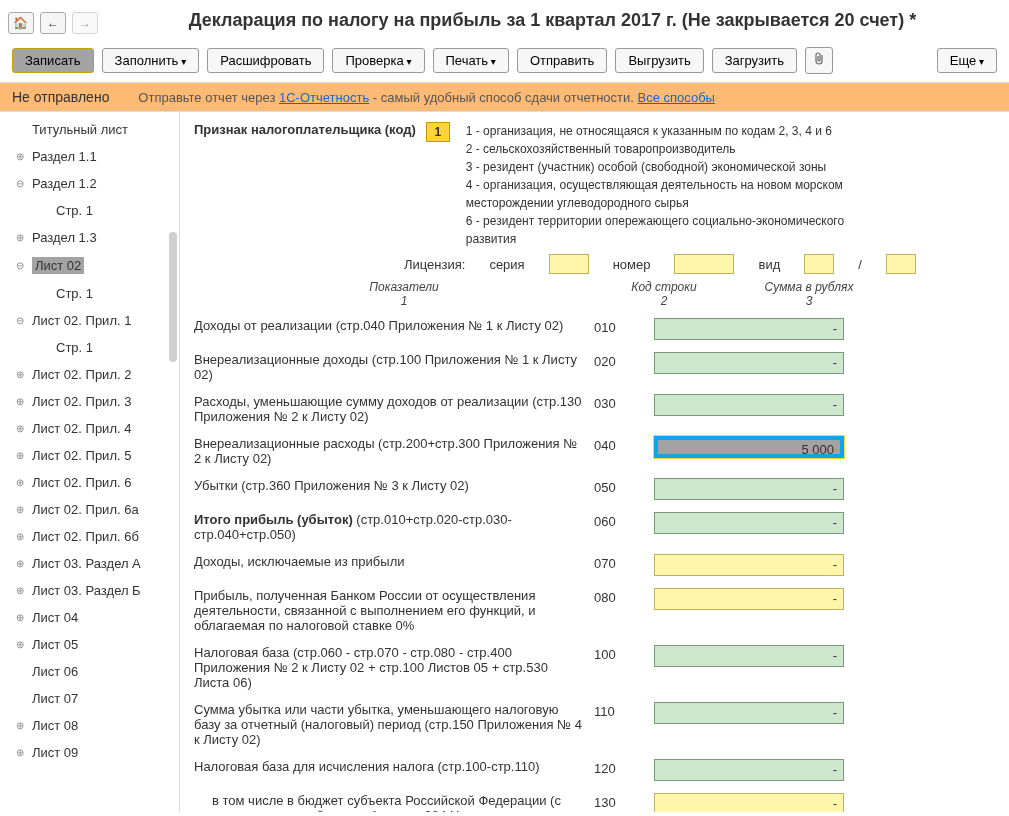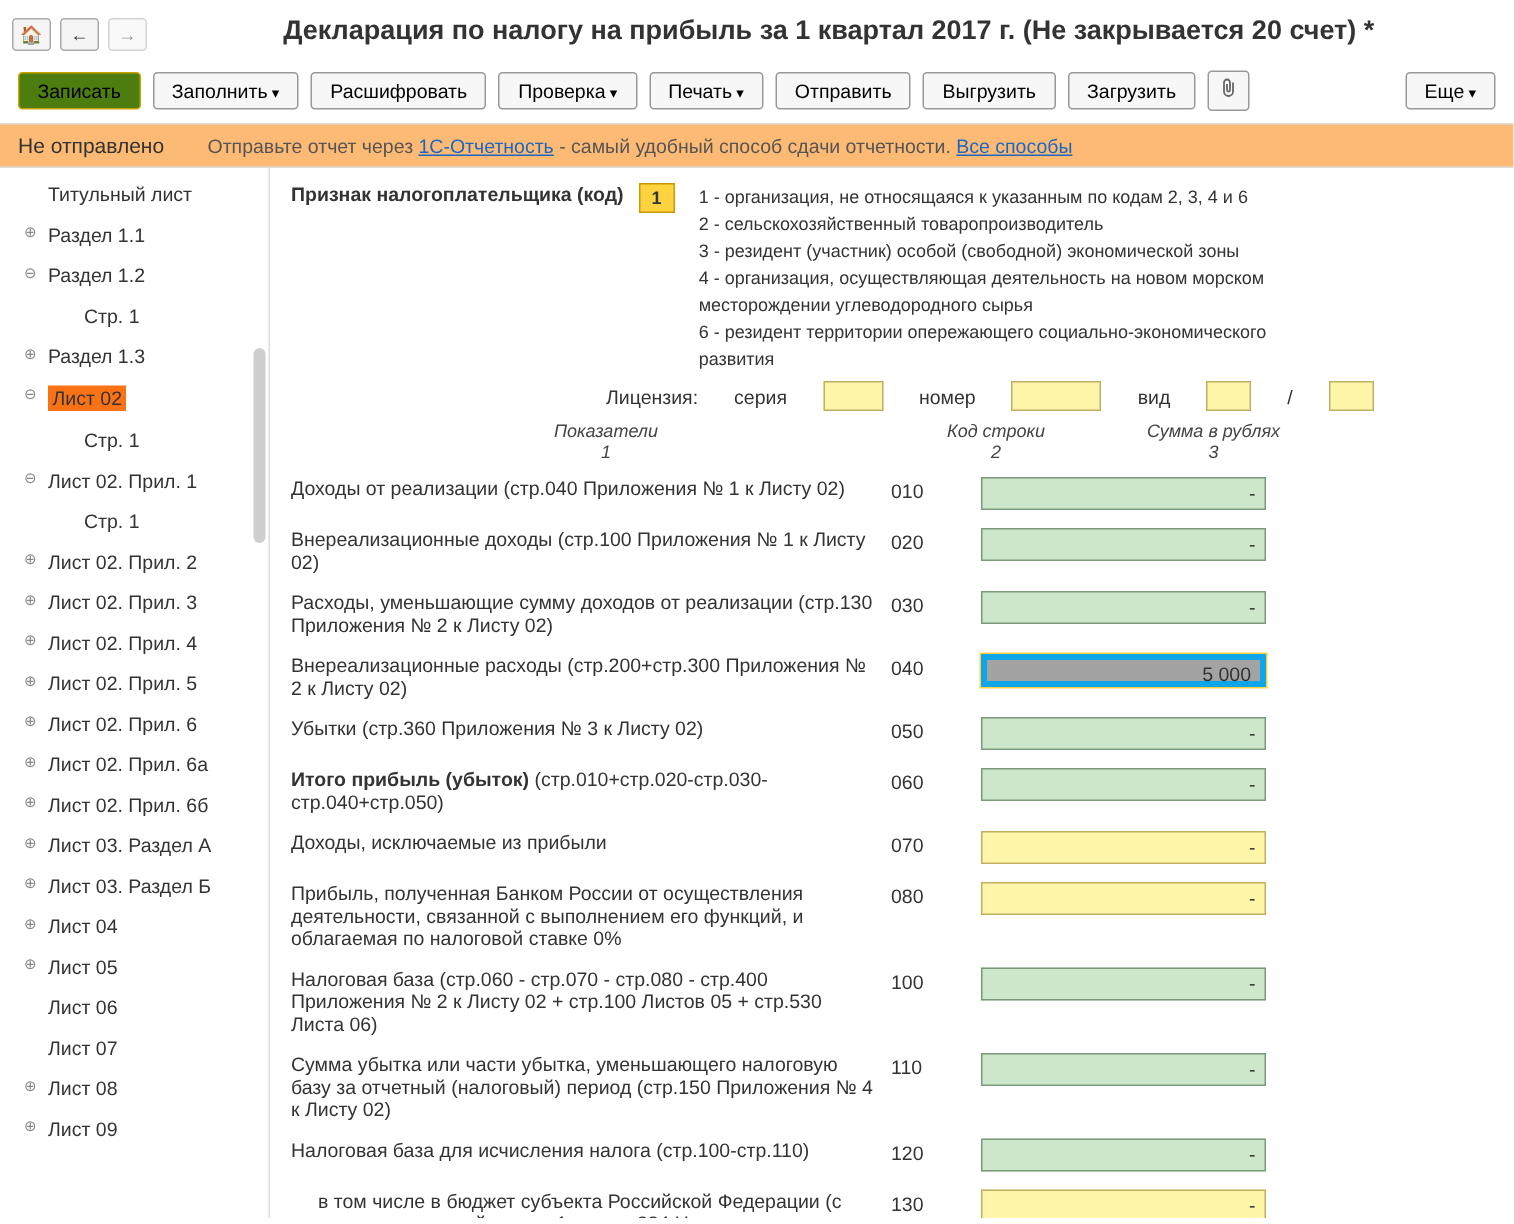--- a/index.html
+++ b/index.html
@@ -2,34 +2,34 @@
 <html><head>
 <meta charset="utf-8">
 <style>
 * { box-sizing: border-box; }
 body { margin:0; font-family: Arial, sans-serif; font-size:13px; color:#333; background:#fff; width:1009px; }
 .topbar { display:flex; align-items:center; gap:6px; padding:4px 8px; }
 .icon-btn { width:26px; height:22px; border:1px solid #aaa; border-radius:3px; background:#f5f5f5; display:flex; align-items:center; justify-content:center; cursor:pointer; font-size:12px; }
 .page-title { font-size:18px; font-weight:bold; text-align:center; flex:1; padding:6px 0 10px; }
 .toolbar-row { display:flex; align-items:center; gap:8px; padding:2px 12px 8px; }
 .btn { border:1px solid #999; border-radius:3px; background:#f7f7f7; padding:4px 12px; font-size:13px; cursor:pointer; white-space:nowrap; }
-.btn-primary { background:#4d7c0f; border-color:#c9a100; }
+.btn-primary { background:#a3a3a3; border-color:#c9a100; }
 .btn-dd::after{content:" \25BE"; font-size:10px;}
 .clip-btn{width:28px; padding:4px 0; text-align:center;}
 .spacer{flex:1;}
 .status-bar { background:#fdba74; border-top:1px solid #ddd; border-bottom:1px solid #ddd; padding:6px 12px; font-size:13px; color:#555;}
 .status-bar .not-sent{color:#333; font-size:14px;}
 .status-bar a{color:#1a67c4; text-decoration:underline; cursor:pointer;}
 .body-split{display:flex; height:700px;}
 .navcol{width:180px; border-right:1px solid #ddd; overflow-y:auto; padding-top:4px; position:relative;}
 .scroll-fake{position:absolute; right:2px; top:120px; width:8px; height:130px; background:#cfcfcf; border-radius:4px;}
-.nav-item{display:flex; gap:6px; padding:6px 10px 6px 16px; cursor:pointer; font-size:13px;}
+.nav-item{display:flex; align-items:center; gap:6px; padding:6px 10px 6px 16px; cursor:pointer; font-size:13px;}
 .nav-item.child{padding-left:40px;}
 .nav-item .exp{width:10px; color:#888; font-size:10px;}
-.nav-item.sel .lbl{background:#f97316; padding:1px 3px;}
+.nav-item.sel .lbl{background:#a3a3a3; padding:1px 3px;}
 .content{flex:1; overflow-y:auto; padding:10px 14px 10px 14px; position:relative;}
 .line-top{display:flex; align-items:flex-start; gap:10px; margin-bottom:6px;}
 .bold{font-weight:bold;}
 .codebox{width:24px; height:20px; background:#ffd23f; border:1px solid #c49b00; text-align:center; font-weight:bold; font-size:12px; line-height:18px;}
 .codes-list{font-size:12px; color:#333; line-height:1.5; margin-left:6px;}
 .lic-row{display:flex; align-items:center; gap:24px; font-size:13px; margin:6px 0 6px 210px;}
 .lic-input{height:20px; background:#fff6aa; border:1px solid #c0b060;}
 .lic-s{width:40px;} .lic-n{width:60px;} .lic-v{width:30px;} .lic-d{width:30px;}
 .cols-head{display:flex; font-style:italic; font-size:12px; color:#444; margin:6px 0 10px;}
 .cols-head .c1{width:420px; text-align:center;} .cols-head .c2{width:100px; text-align:center;} .cols-head .c3{width:190px; text-align:center;}

